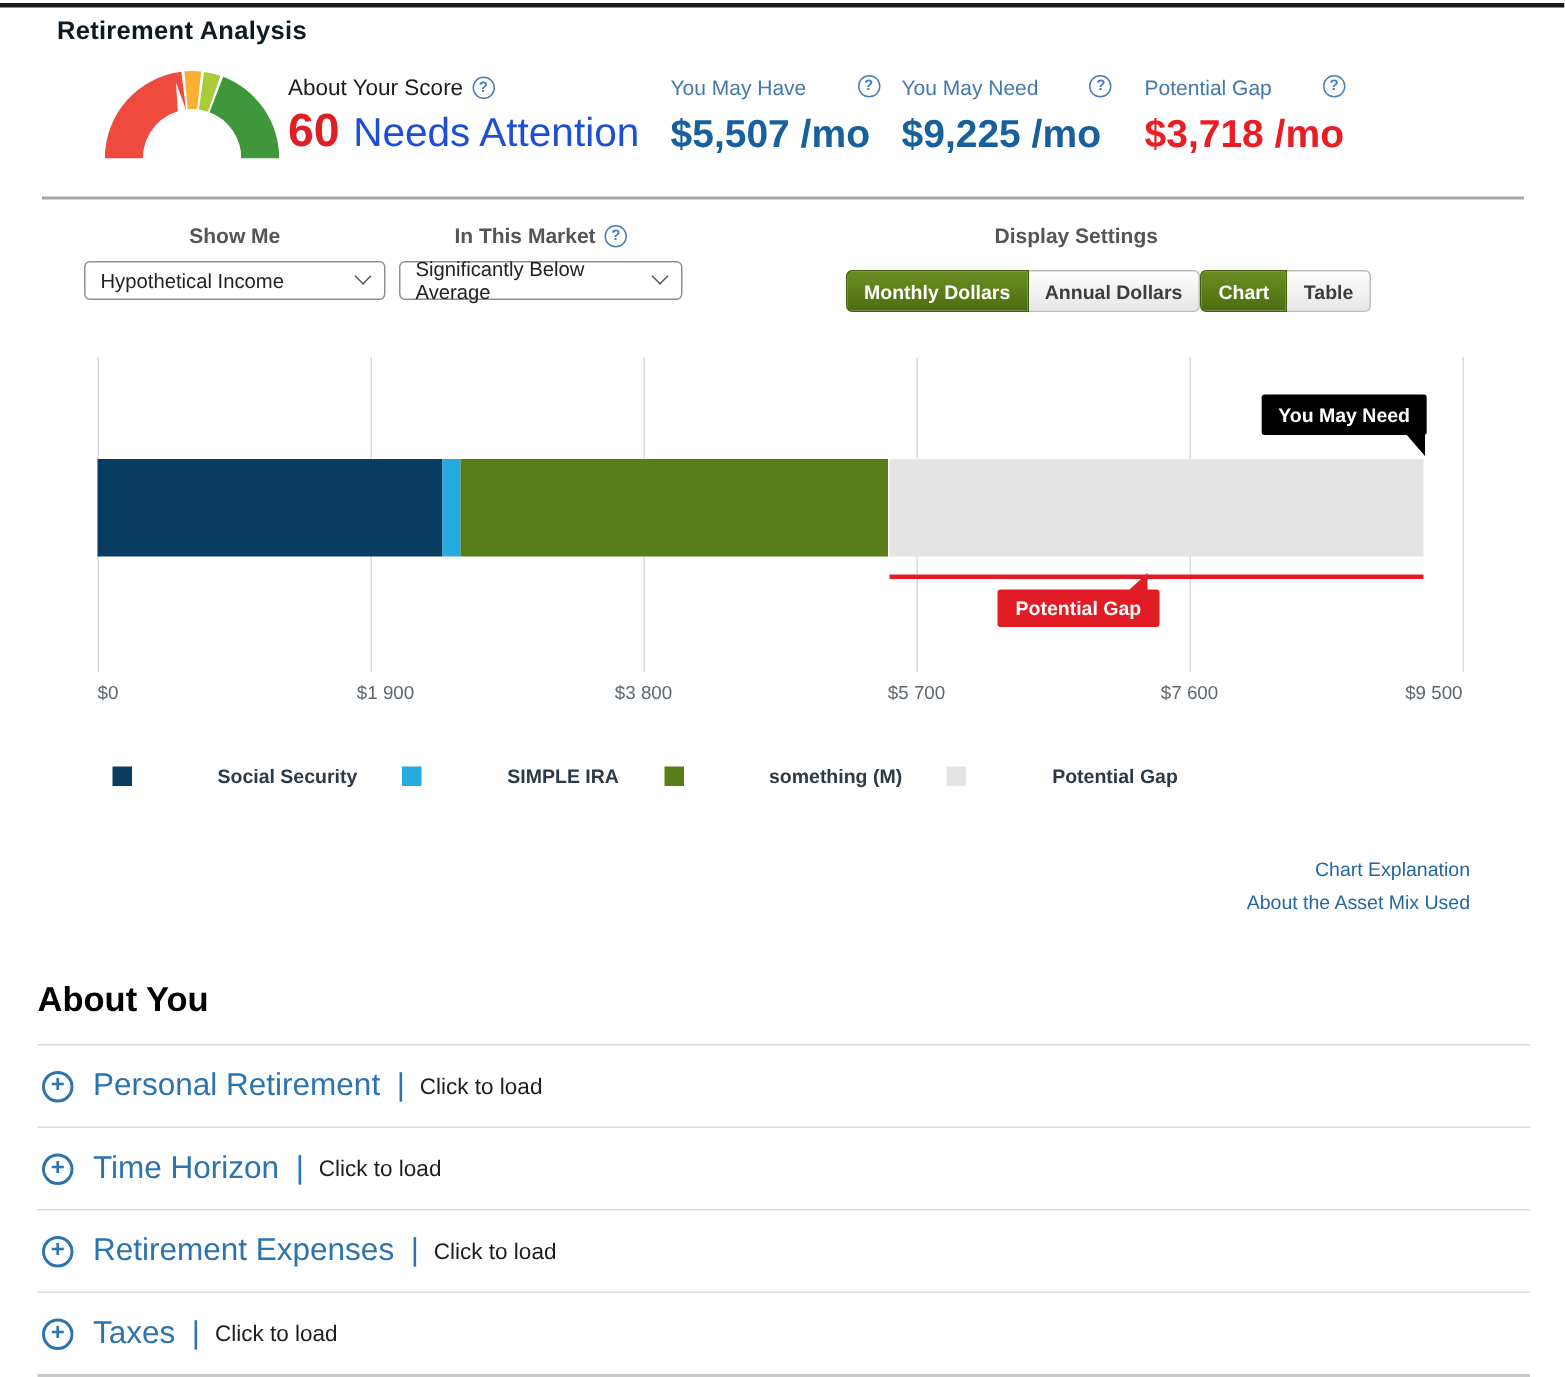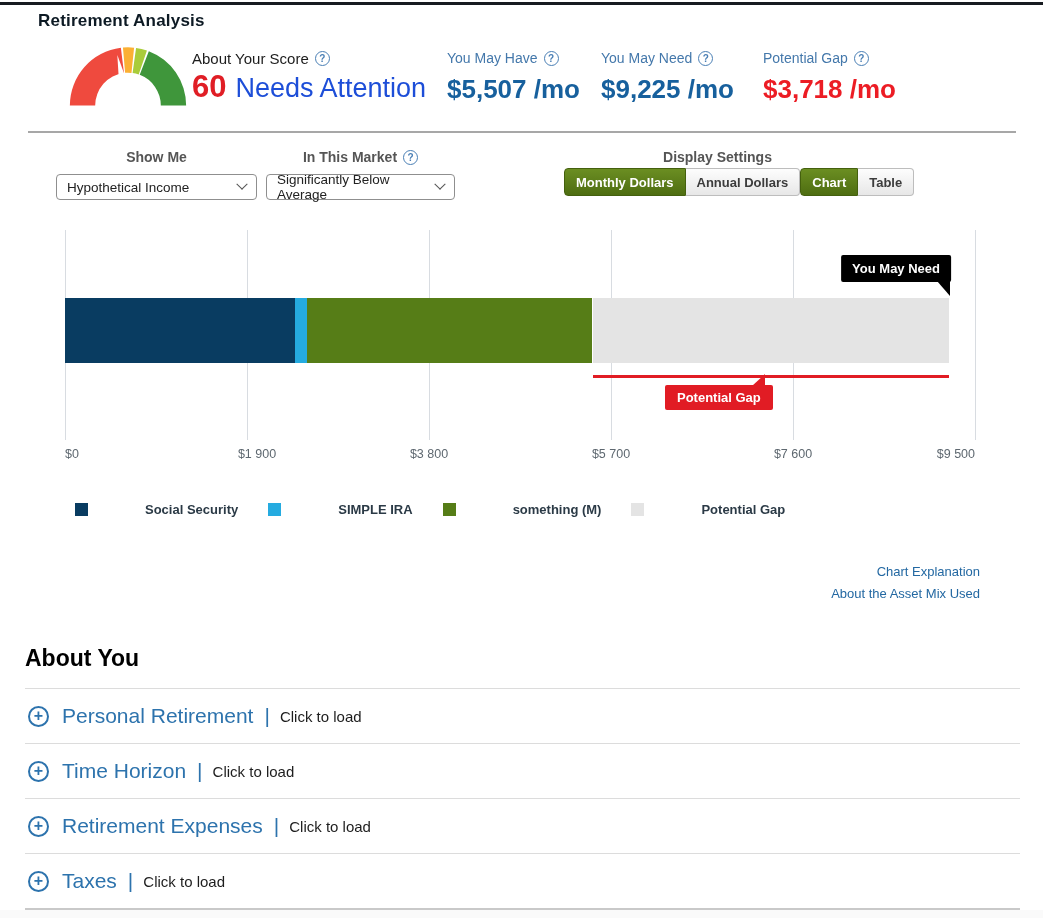--- a/index.html
+++ b/index.html
@@ -13,42 +13,42 @@
   
   .score-row { display:flex; align-items:flex-start; margin-top:14px; height:64px; }
   .gauge-wrap { margin-left:43px; width:120px; flex:none; }
   .score-block { margin-left:4px; width:216px; flex:none; }
   .score-label { font-size:15px; color:#1c1c1c; display:flex; align-items:center; margin-top:5px; }
   .score-value-row { margin-top:2px; display:flex; align-items:baseline; }
   .score-num { font-size:31px; font-weight:bold; color:#E01E25; }
   .score-status { font-size:27px; color:#1d4ed8; margin-left:9px; white-space:nowrap; }
   .metric { flex:none; margin-top:5px; }
   .m1 { margin-left:39px; width:154px; } .m2 { width:162px; } .m3 { width:160px; }
-  .metric-label { font-size:14px; color:#4478AB; display:flex; align-items:flex-end; }
+  .metric-label { font-size:14px; color:#4478AB; display:flex; align-items:flex-start;gap:28px; }
   .metric-value { margin-top:8px; font-size:26px; font-weight:bold; color:#17609D; white-space:nowrap; }
   .m3 .metric-value { color:#EC1C24; }
 
   .help { display:inline-flex; width:15px; height:15px; border:1px solid #4a7fb5; border-radius:50%;
     color:#4a7fb5; font-size:10px; font-weight:bold; align-items:center; justify-content:center;
     margin-left:6px; flex:none; background:#fff; }
 
   .score-divider { height:2px; background:#a7a7a7; margin:22px 4px 0 3px; }
 
   
   .controls-row { display:flex; margin-top:16px; }
   .ctl { flex:none; }
   .ctl-1 { margin-left:31px; width:201px; }
   .ctl-2 { margin-left:9px; width:189px; }
   .ctl-label { font-size:14px; font-weight:bold; color:#555; text-align:center; display:flex; justify-content:center; align-items:center; }
   .dropdown { margin-top:9px; height:26px; border:1px solid #8f8f8f; border-radius:4px; background:#fff;
     display:flex; align-items:center; justify-content:space-between; padding:0 10px; font-size:13.5px; color:#222; cursor:pointer; }
   .chev { width:8px; height:8px; border-right:1.5px solid #555; border-bottom:1.5px solid #555;
     transform:rotate(45deg) translate(-2px,-2px); flex:none; }
   .display-group { margin-left:109px; width:307px; }
-  .btn-row { display:flex; margin-top:3px; }
+  .btn-row { display:flex; margin-top:15px; }
   .btn { height:28px; padding:0 11px; font-size:13px; font-weight:bold; color:#3c3c3c;
     border:1px solid #bdbdbd; background:linear-gradient(#fdfdfd,#e7e7e7); display:flex; align-items:center; cursor:pointer; white-space:nowrap; }
   .btn.first { border-radius:4px 0 0 4px; }
   .btn.last  { border-radius:0 4px 4px 0; border-left:none; }
   .btn.active { background:linear-gradient(#6b8e22,#4e6d11); border-color:#44600e; color:#fff; }
   .btn-gap { width:13px; }
 
   
   .chart { position:relative; margin:30px 0 0 40px; height:238px; }
   .gridline { position:absolute; top:0; width:1px; height:210px; background:#d8dce1; }

